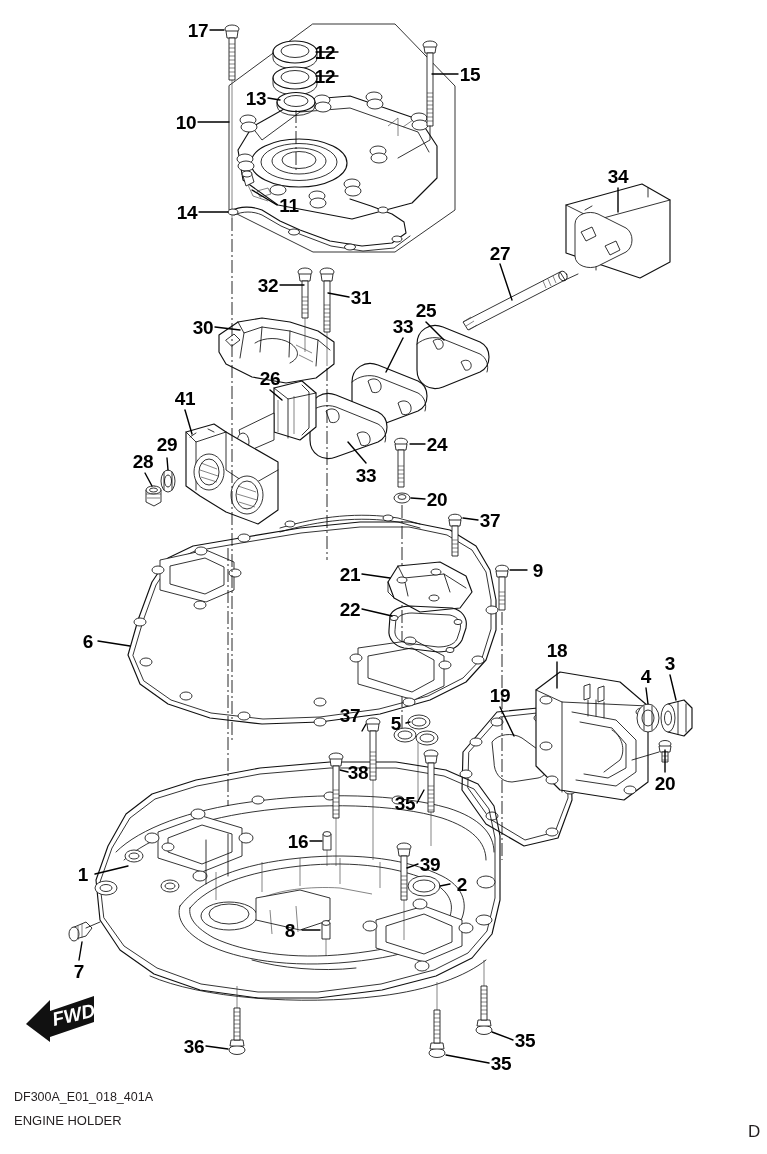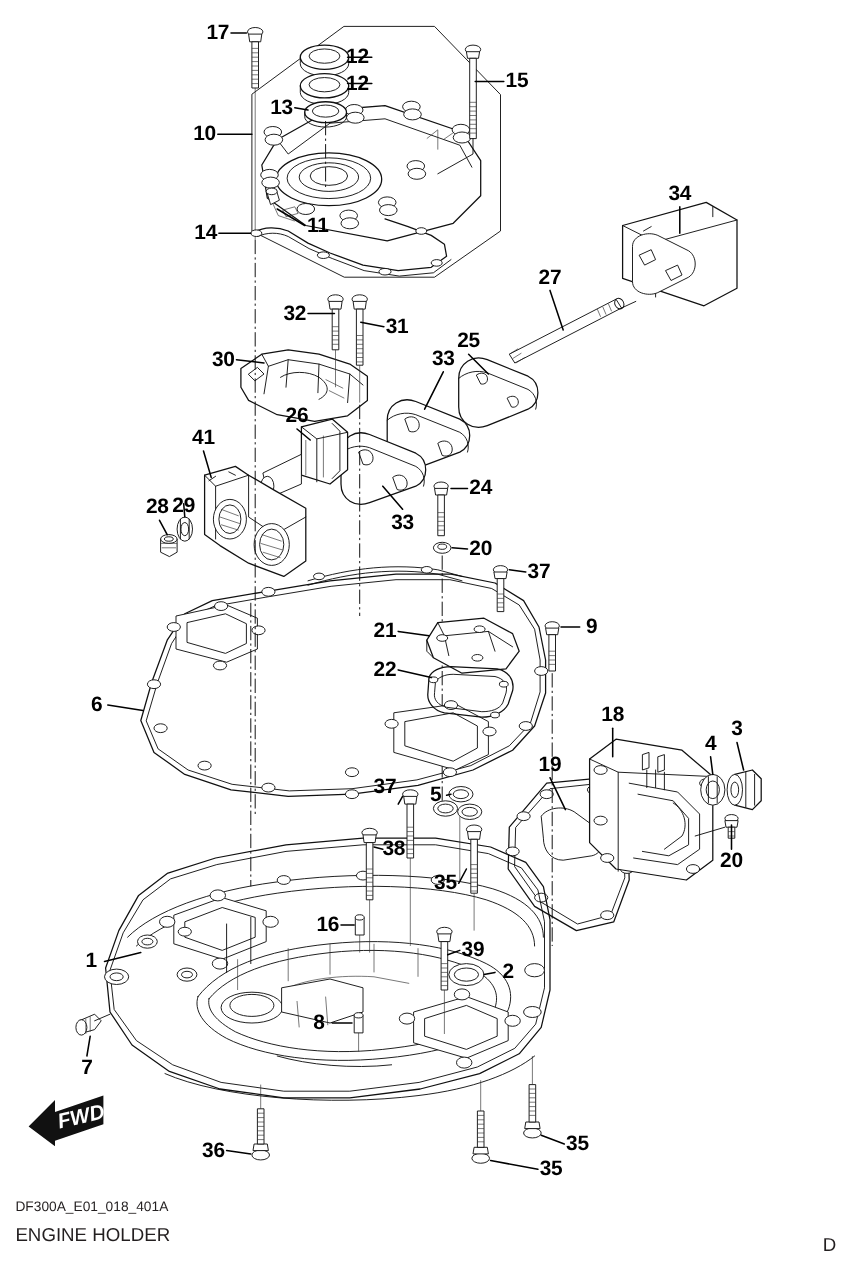--- a/index.html
+++ b/index.html
@@ -31,21 +31,21 @@
     position:absolute;
     left:14px; top:1090px;
     font-size:12.5px;
     font-weight:400;
     color:#231f20;
     white-space:nowrap;
   }
   #footer-name{
     position:absolute;
     left:14px; top:1113px;
-    font-size:17px;
+    font-size:13px;
     font-weight:400;
     color:#231f20;
     white-space:nowrap;
   }
   #page-letter{
     position:absolute;
     left:748px; top:1122px;
     font-size:17px;
     font-weight:400;
     color:#231f20;
@@ -607,21 +607,21 @@
       <div class="callout" style="left: 500px; top: 253px;">27</div>
       <div class="callout" style="left: 268px; top: 285px;">32</div>
       <div class="callout" style="left: 361px; top: 297px;">31</div>
       <div class="callout" style="left: 426px; top: 310px;">25</div>
       <div class="callout" style="left: 203px; top: 327px;">30</div>
       <div class="callout" style="left: 403px; top: 326px;">33</div>
       <div class="callout" style="left: 270px; top: 378px;">26</div>
       <div class="callout" style="left: 366px; top: 475px;">33</div>
       <div class="callout" style="left: 437px; top: 444px;">24</div>
       <div class="callout" style="left: 185px; top: 398px;">41</div>
-      <div class="callout" style="left: 167px; top: 460px; text-align: center;">29</div>
+      <div class="callout" style="left: 167px; top: 444px; text-align: center;">29</div>
       <div class="callout" style="left: 143px; top: 461px;">28</div>
       <div class="callout" style="left: 437px; top: 499px;">20</div>
       <div class="callout" style="left: 490px; top: 520px;">37</div>
       <div class="callout" style="left: 350px; top: 574px;">21</div>
       <div class="callout" style="left: 538px; top: 570px;">9</div>
       <div class="callout" style="left: 350px; top: 609px;">22</div>
       <div class="callout" style="left: 88px; top: 641px;">6</div>
       <div class="callout" style="left: 557px; top: 650px;">18</div>
       <div class="callout" style="left: 646px; top: 676px;">4</div>
       <div class="callout" style="left: 670px; top: 663px;">3</div>

